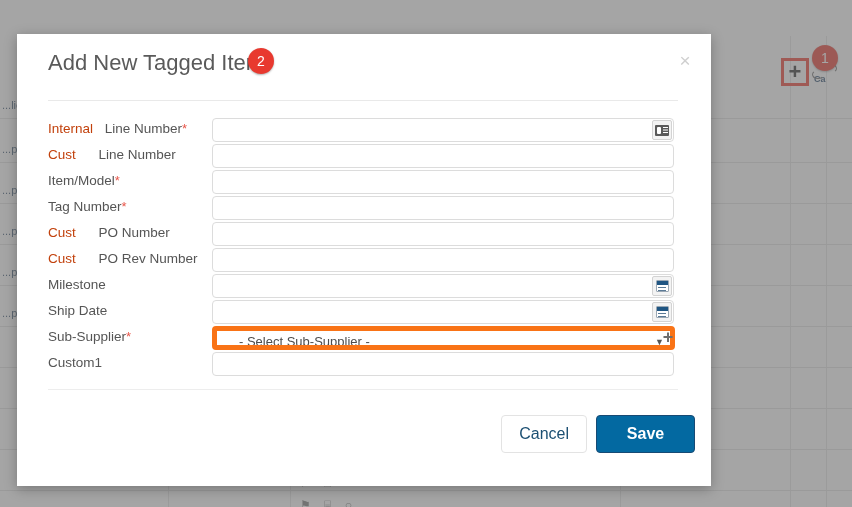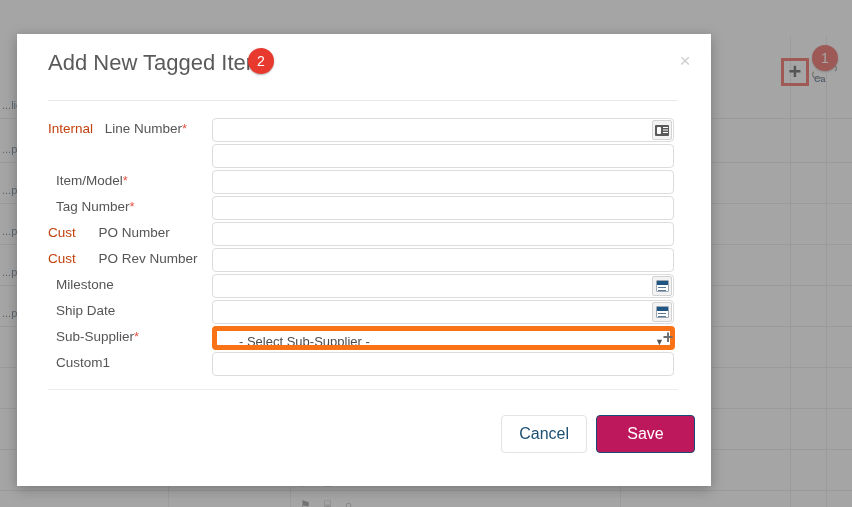--- a/index.html
+++ b/index.html
@@ -256,21 +256,20 @@
     top: 3px;
     font-size: 13.5px;
     color: #555555;
     white-space: nowrap;
   }
   .label-prefix {
     color: #c2410c;
   }
   .label-main {
     color: #555555;
-    margin-left: 8px;
   }
   .req {
     color: #e8564a;
     font-size: 13px;
   }
   .field-wrap {
     position: absolute;
     left: 195px;
     top: 0;
     width: 462px;
@@ -428,24 +427,25 @@
     height: 38px;
     cursor: pointer;
     box-sizing: border-box;
   }
   .btn-cancel {
     background: #ffffff;
     border: 1px solid #e3e3e3;
     color: #1b4f72;
   }
   .btn-save {
-    background: #be185d;
+    background: #0369a1;
     border: 1px solid #174a74;
     color: #ffffff;
     min-width: 99px;
+    font-weight: bold;
   }
 </style>
 </head>
 <body>
 
 <div id="app-background">
   <div class="bg-table">
     <div class="bg-col-line" style="left:168px; top:0;"></div>
     <div class="bg-col-line" style="left:290px; top:0;"></div>
     <div class="bg-col-line" style="left:620px; top:0;"></div>
@@ -515,20 +515,24 @@
       </div>
       <div class="field-wrap">
         <input class="text-input" type="text" value="" style="">
         <button class="input-btn">
           <span class="lookup-icon"></span>
         </button>
       </div>
     </div>
 
     <div class="form-row">
+      <div class="field-label">
+        <span class="label-prefix">Cust</span>
+        <span class="label-main" style="margin-left:19px;">Line Number</span>
+      </div>
       <div class="field-wrap" style="left:195px; width:462px;">
         <input class="text-input" type="text" value="" style="">
       </div>
     </div>
 
     <div class="form-row">
       <div class="field-label">
         <span class="label-main">Item/Model</span><span class="req">*</span>
       </div>
       <div class="field-wrap">

